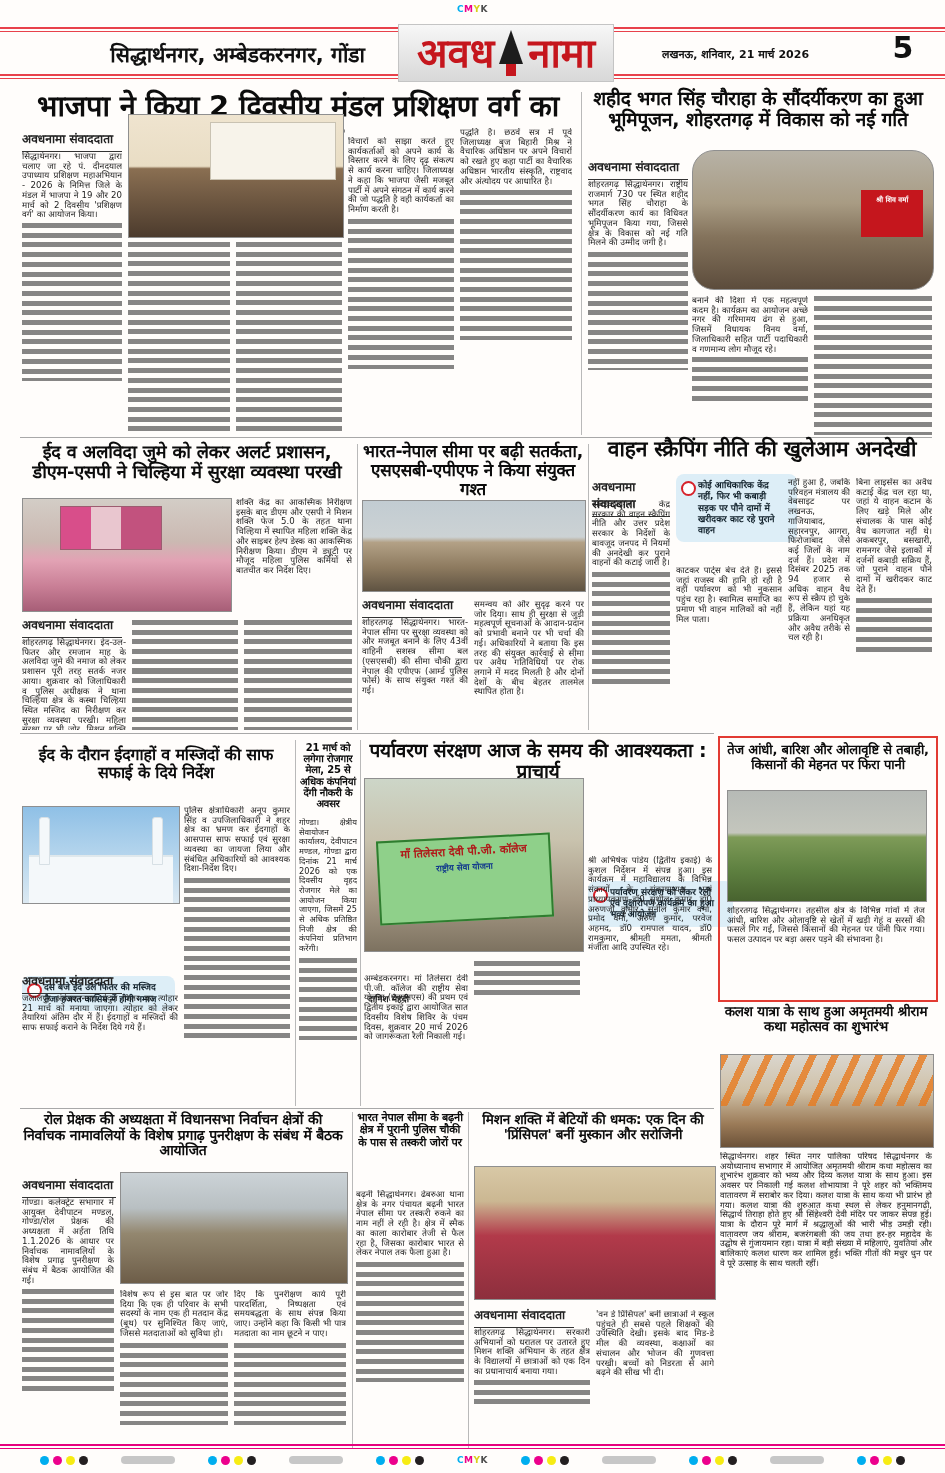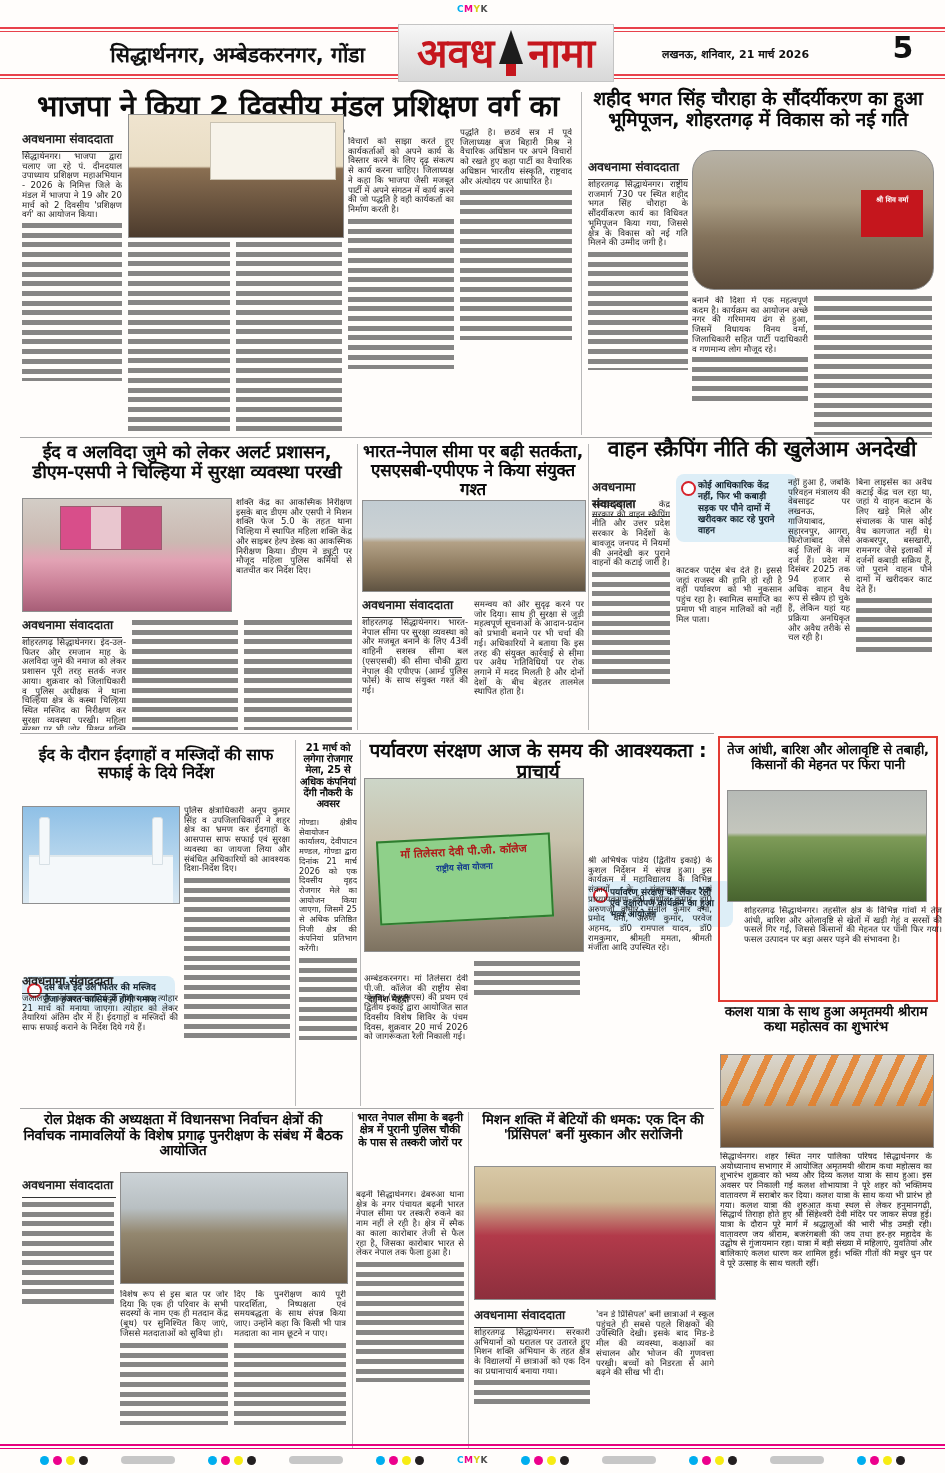--- a/index.html
+++ b/index.html
@@ -233,36 +233,37 @@
     <span class="dot"></span>
     <span>पर्यावरण संरक्षण को लेकर रैली एवं वृक्षारोपण कार्यक्रम का हुआ भव्य आयोजन</span>
   </div>
   <div class="abs" style="left:588px;top:856px;width:124px;height:250px;">
     <div class="bd" style="max-height:250px;">श्री अभिषेक पांडेय (द्वितीय इकाई) के कुशल निर्देशन में संपन्न हुआ। इस कार्यक्रम में महाविद्यालय के विभिन्न संकायों के संकायाध्यक्ष एवं प्राध्यापकगण–डॉ0 सुशील कुमार, डॉ0 अरुणजी कुमार, सुनील कुमार वर्मा, प्रमोद वर्मा, अरुण कुमार, परवेज अहमद, डॉ0 रामपाल यादव, डॉ0 रामकुमार, श्रीमती ममता, श्रीमती मंजीता आदि उपस्थित रहे।</div>
   </div>
 
   <div class="abs" style="left:718px;top:736px;width:216px;height:262px;border:2px solid #e23b32;">
     <div class="hl" style="margin:5px 4px 0 4px;font-size:13px;">तेज आंधी, बारिश और ओलावृष्टि से तबाही, किसानों की मेहनत पर फिरा पानी</div>
     <div class="ph p-field" style="position:absolute;left:7px;top:52px;width:198px;height:110px;"></div>
-    <div class="bd" style="position:absolute;left:7px;top:168px;width:198px;height:86px;margin-left:17px;">शोहरतगढ़ सिद्धार्थनगर। तहसील क्षेत्र के विभिन्न गांवों में तेज आंधी, बारिश और ओलावृष्टि से खेतों में खड़ी गेहूं व सरसों की फसलें गिर गईं, जिससे किसानों की मेहनत पर पानी फिर गया। फसल उत्पादन पर बड़ा असर पड़ने की संभावना है।</div>
+    <div class="bd" style="position:absolute;left:7px;top:168px;width:198px;height:86px;">शोहरतगढ़ सिद्धार्थनगर। तहसील क्षेत्र के विभिन्न गांवों में तेज आंधी, बारिश और ओलावृष्टि से खेतों में खड़ी गेहूं व सरसों की फसलें गिर गईं, जिससे किसानों की मेहनत पर पानी फिर गया। फसल उत्पादन पर बड़ा असर पड़ने की संभावना है।</div>
   </div>
   <div class="abs hl" style="left:718px;top:1004px;width:216px;font-size:13.5px;">कलश यात्रा के साथ हुआ अमृतमयी श्रीराम कथा महोत्सव का शुभारंभ</div>
   <div class="abs ph p-kalash" style="left:720px;top:1054px;width:212px;height:92px;">
     <div class="flags"></div>
   </div>
   <div class="abs" style="left:720px;top:1152px;width:212px;height:292px;">
     <div class="bd" style="max-height:292px;font-size:8.4px;">सिद्धार्थनगर। शहर स्थित नगर पालिका परिषद सिद्धार्थनगर के अयोध्यानाथ सभागार में आयोजित अमृतमयी श्रीराम कथा महोत्सव का शुभारंभ शुक्रवार को भव्य और दिव्य कलश यात्रा के साथ हुआ। इस अवसर पर निकाली गई कलश शोभायात्रा ने पूरे शहर को भक्तिमय वातावरण में सराबोर कर दिया। कलश यात्रा के साथ कथा भी प्रारंभ हो गया। कलश यात्रा की शुरुआत कथा स्थल से लेकर हनुमानगढ़ी, सिद्धार्थ तिराहा होते हुए श्री सिंहेश्वरी देवी मंदिर पर जाकर संपन्न हुई। यात्रा के दौरान पूरे मार्ग में श्रद्धालुओं की भारी भीड़ उमड़ी रही। वातावरण जय श्रीराम, बजरंगबली की जय तथा हर-हर महादेव के उद्घोष से गुंजायमान रहा। यात्रा में बड़ी संख्या में महिलाएं, युवतियां और बालिकाएं कलश धारण कर शामिल हुईं। भक्ति गीतों की मधुर धुन पर वे पूरे उत्साह के साथ चलती रहीं।</div>
   </div>
 
   <div class="abs hline" style="left:20px;top:1108px;width:694px;"></div>
 
   <div class="abs hl" style="left:22px;top:1112px;width:322px;font-size:14px;">रोल प्रेक्षक की अध्यक्षता में विधानसभा निर्वाचन क्षेत्रों की निर्वाचक नामावलियों के विशेष प्रगाढ़ पुनरीक्षण के संबंध में बैठक आयोजित</div>
   <div class="abs by" style="left:22px;top:1176px;width:94px;">अवधनामा संवाददाता</div>
   <div class="abs ph p-meeting" style="left:120px;top:1172px;width:226px;height:110px;"></div>
   <div class="abs" style="left:22px;top:1198px;width:92px;height:250px;">
+    <div class="bd" style="max-height:140px;">गोण्डा। कलेक्ट्रेट सभागार में आयुक्त देवीपाटन मण्डल, गोण्डा/रोल प्रेक्षक की अध्यक्षता में अर्हता तिथि 1.1.2026 के आधार पर निर्वाचक नामावलियों के विशेष प्रगाढ़ पुनरीक्षण के संबंध में बैठक आयोजित की गई।</div>
     <div class="fl" style="height:104px;margin-top:4px;"></div>
   </div>
   <div class="abs" style="left:120px;top:1290px;width:108px;height:158px;">
     <div class="bd" style="max-height:70px;">विशेष रूप से इस बात पर जोर दिया कि एक ही परिवार के सभी सदस्यों के नाम एक ही मतदान केंद्र (बूथ) पर सुनिश्चित किए जाएं, जिससे मतदाताओं को सुविधा हो।</div>
     <div class="fl" style="height:82px;margin-top:4px;"></div>
   </div>
   <div class="abs" style="left:234px;top:1290px;width:112px;height:158px;">
     <div class="bd" style="max-height:70px;">दिए कि पुनरीक्षण कार्य पूरी पारदर्शिता, निष्पक्षता एवं समयबद्धता के साथ संपन्न किया जाए। उन्होंने कहा कि किसी भी पात्र मतदाता का नाम छूटने न पाए।</div>
     <div class="fl" style="height:82px;margin-top:4px;"></div>
   </div>

